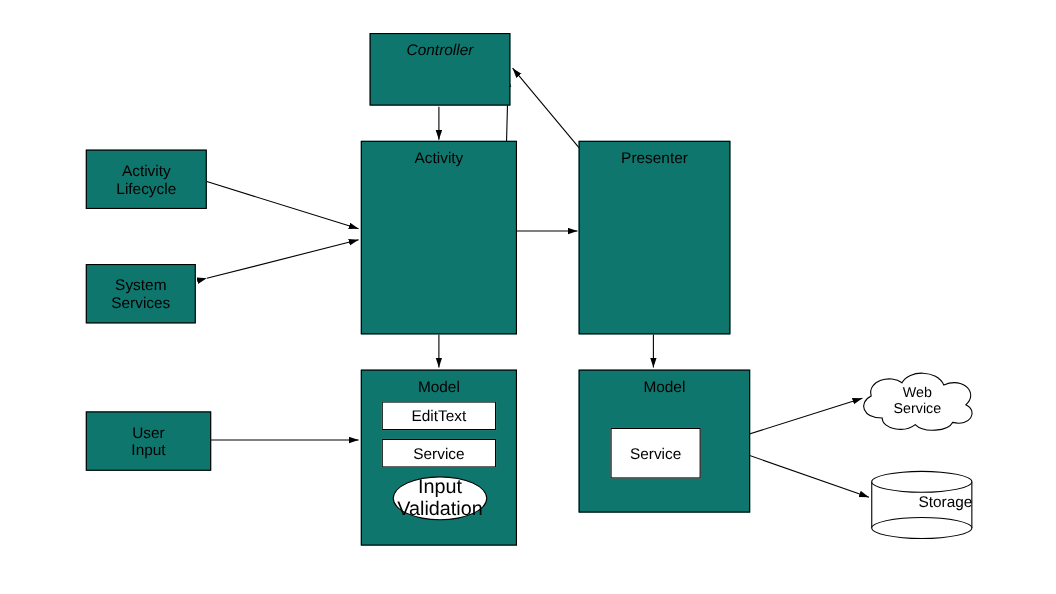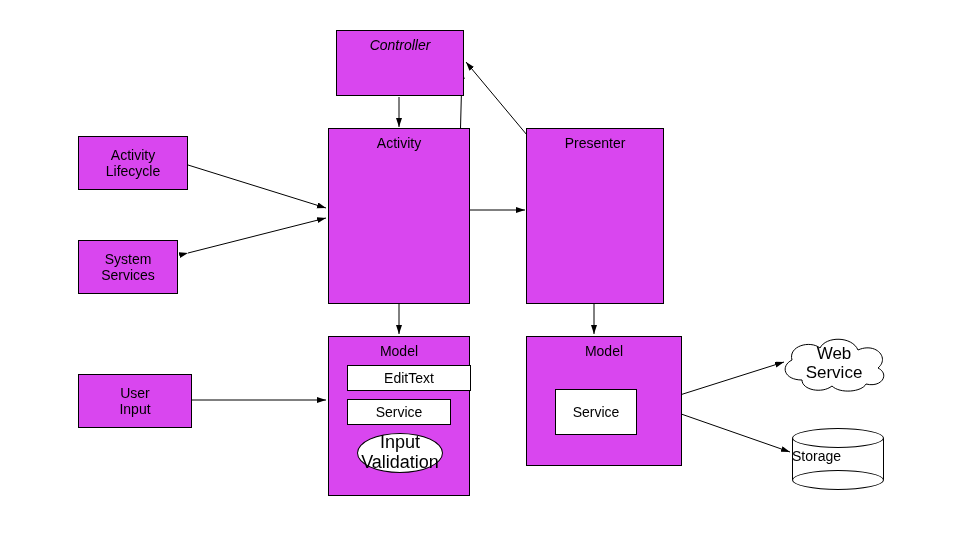--- a/index.html
+++ b/index.html
@@ -1,17 +1,17 @@
 <!DOCTYPE html>
 <html><head>
 <meta charset="utf-8">
 <style>
   html,body{margin:0;padding:0;width:960px;height:540px;background:#fff;font-family:Arial,Helvetica,sans-serif;font-size:14px;color:#000}
   .stage{position:relative;width:960px;height:540px}
-  .box{position:absolute;border:1px solid #000;background:#d946ef;text-align:center;box-sizing:border-box}
+  .box{position:absolute;border:1px solid #000;background:#0f766e;text-align:center;box-sizing:border-box}
   .label{position:absolute;left:0;right:0;top:6px;text-align:center;line-height:1.15}
   .centered{display:flex;align-items:center;justify-content:center}
   .subbox{position:absolute;border:1px solid #000;background:#fff;text-align:center;box-sizing:border-box;display:flex;align-items:center;justify-content:center}
   .italic{font-style:italic}
   svg{position:absolute;left:0;top:0;width:960px;height:540px;overflow:visible}
   .cyl-top,.cyl-bot{position:absolute;border:1px solid #000;border-radius:50%;background:#fff;box-sizing:border-box}
   .cyl-body{position:absolute;border-left:1px solid #000;border-right:1px solid #000;background:#fff;box-sizing:border-box}
   .ellipse{position:absolute;border:1px solid #000;border-radius:50%;background:#fff;box-sizing:border-box;display:flex;align-items:center;justify-content:center;text-align:center;font-size:18px;line-height:1.1}
 </style>
 </head>
@@ -56,21 +56,21 @@
   <div class="box" style="left:328px;top:128px;width:142px;height:176px">
     <div class="label">Activity</div>
   </div>
 
   <div class="box" style="left:526px;top:128px;width:138px;height:176px">
     <div class="label">Presenter</div>
   </div>
 
   <div class="box" style="left:328px;top:336px;width:142px;height:160px">
     <div class="label">Model</div>
-    <div class="subbox" style="left:18px;top:28px;width:124px;height:26px">
+    <div class="subbox" style="left:18px;top:28px;width:104px;height:26px">
       <span>EditText</span>
     </div>
     <div class="subbox" style="left:18px;top:62px;width:104px;height:26px">
       <span>Service</span>
     </div>
     <div class="ellipse" style="left:28px;top:96px;width:86px;height:40px">
       <span>Input
 Validation</span>
     </div>
   </div>
@@ -93,23 +93,23 @@
   </div>
 
   <div class="box centered" style="left:78px;top:374px;width:114px;height:54px">
     <span style="white-space:pre-line;line-height:1.15">User
 Input</span>
   </div>
 
   <svg style="left:774px;top:332px;width:120px;height:64px;position:absolute" viewBox="0 0 120 64">
     <path d="M28 48 C10 48 6 34 18 28 C14 14 36 8 46 16 C52 4 78 4 84 18 C102 10 116 26 104 36 C116 42 108 56 92 52 C88 60 66 62 58 54 C48 62 28 58 28 48 Z" fill="#fff" stroke="#000" stroke-width="1"></path>
   </svg>
-  <div style="position:absolute;left:774px;top:332px;width:120px;height:64px;display:flex;align-items:center;justify-content:center;white-space:pre-line;line-height:1.1;text-align:center;font-size:17px">Web
+  <div style="position:absolute;left:774px;top:332px;width:120px;height:64px;display:flex;align-items:center;justify-content:center;white-space:pre-line;line-height:1.1;text-align:center;font-size:13px">Web
 Service</div>
 
   <div>
     <div class="cyl-body" style="left:792px;top:438px;width:92px;height:42px"></div>
     <div class="cyl-bot" style="left:792px;top:470px;width:92px;height:20px"></div>
     <div class="cyl-top" style="left:792px;top:428px;width:92px;height:20px"></div>
-    <div style="position:absolute;left:792px;top:448px;width:92px;text-align:left">Storage</div>
+    <div style="position:absolute;left:792px;top:448px;width:92px;text-align:right">Storage</div>
   </div>
 
 </div>
 
 </body></html>

